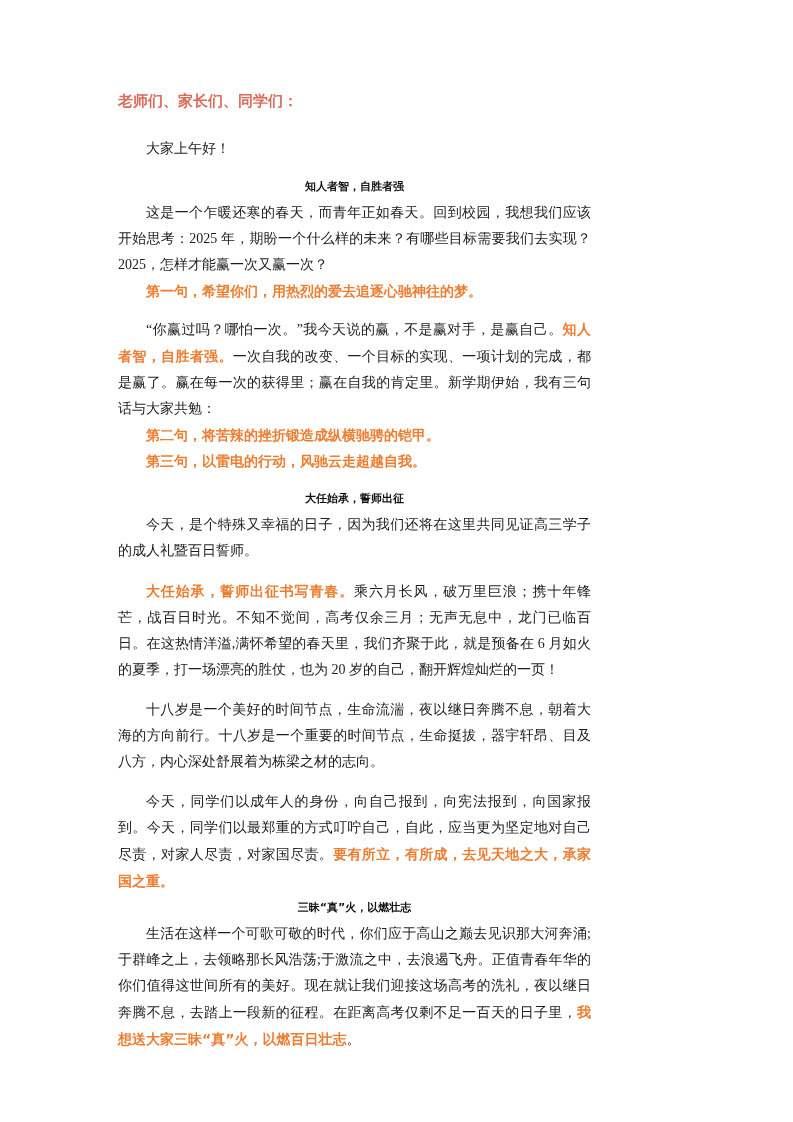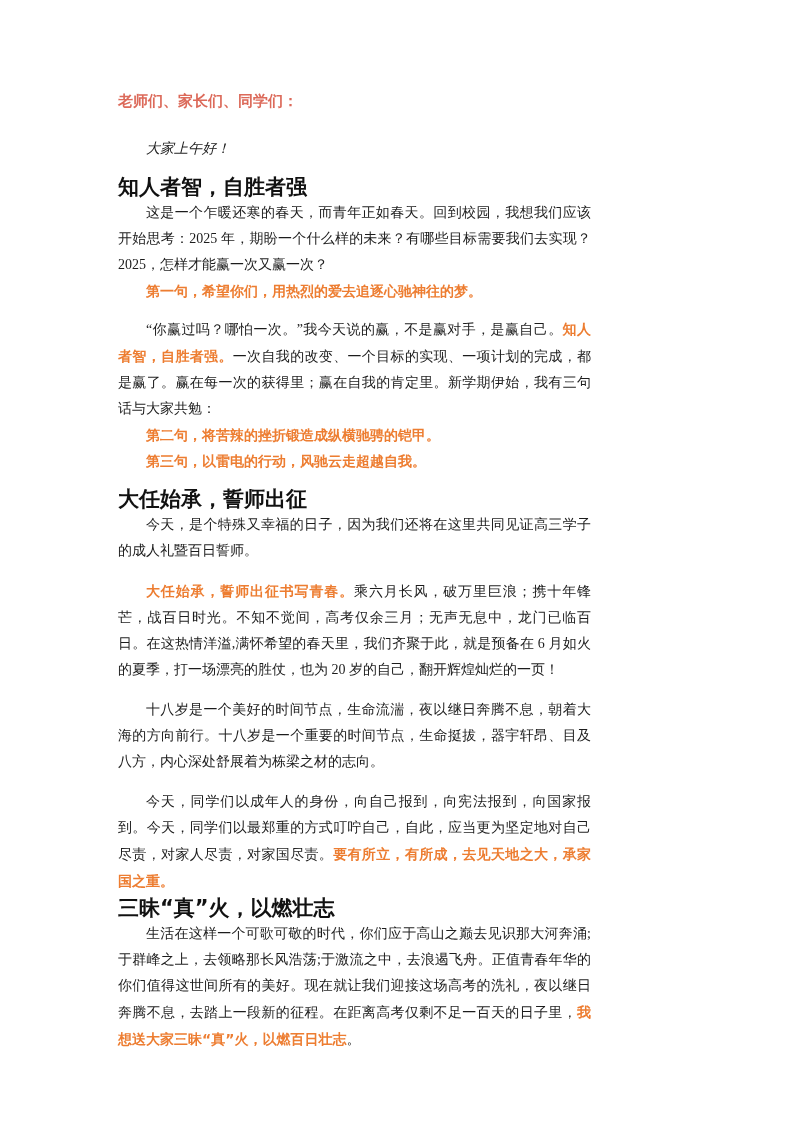--- a/index.html
+++ b/index.html
@@ -26,29 +26,29 @@
   .doc p, .doc h2 {
     margin: 0;
     padding: 0;
   }
   .salutation {
     color: var(--salutation_red, #DC6A5A);
     font-weight: bold;
     font-size: 15px;
     font-family: "Liberation Serif", "DejaVu Serif", serif;
   }
-  .greeting { margin-top: 22px !important; font-style: italic; }
+  .greeting { margin-top: 22px !important; }
   .indent { text-indent: 2em; }
   .sec-heading {
     font-family: "DejaVu Sans", "Liberation Sans", sans-serif;
     font-weight: bold;
-    font-size: 21px;
+    font-size: 11px;
     color: #111111;
     line-height: 26px;
-    text-align: left;
+    text-align: center;
   }
   .accent {
     color: var(--accent_orange, #ED7D31);
     font-weight: bold;
     font-family: "DejaVu Sans", "Liberation Sans", sans-serif;
   }
   .gap-sm { margin-top: 12px !important; }
   .gap-md { margin-top: 14px !important; }
 </style>
 </head>

